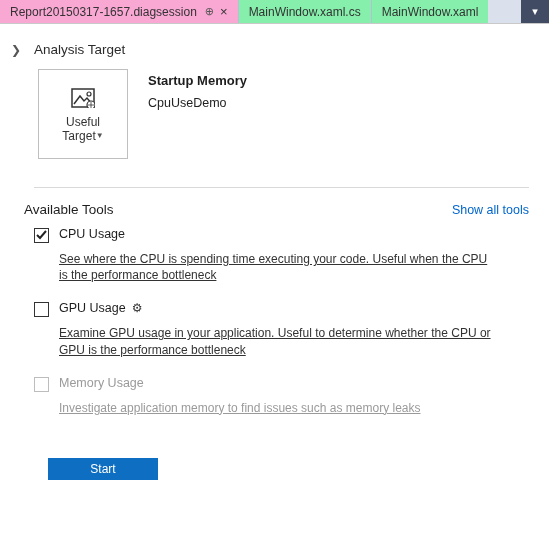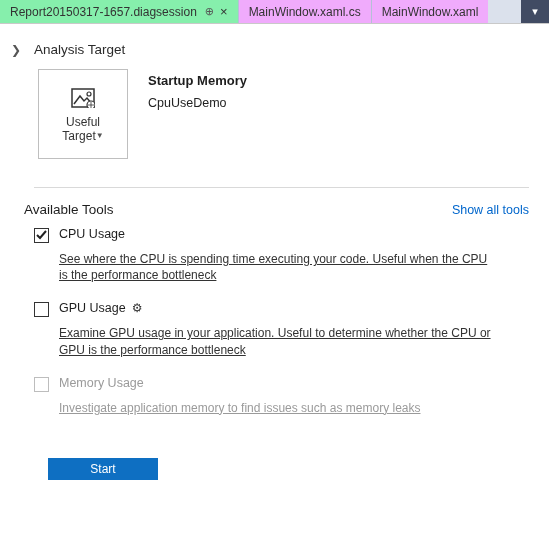--- a/index.html
+++ b/index.html
@@ -1,22 +1,22 @@
 <!DOCTYPE html>
 <html><head>
 <meta charset="utf-8">
 <style>
   * { box-sizing: border-box; margin: 0; padding: 0; }
   body { font-family: "Segoe UI", Tahoma, sans-serif; font-size: 12px; color: #1e1e1e; background: #fff; width: 549px; }
   .tabstrip { display: flex; align-items: stretch; background: #dbe1ec; height: 24px; border-bottom: 1px solid #c9c9c9; }
   .tab { display: flex; align-items: center; padding: 0 10px; font-size: 12px; color: #333; cursor: pointer; }
-  .tab.active { background: #86efac; }
+  .tab.active { background: #f9a8d4; }
   .tab .pin { margin-left: 8px; font-size: 11px; color: #555; }
   .tab .close { margin-left: 6px; font-size: 13px; color: #333; }
-  .tab.inactive { background: #f0abfc; color: #333; border-left:1px solid #b5c0d6; }
+  .tab.inactive { background: #86efac; color: #333; border-left:1px solid #b5c0d6; }
   .tabstrip .spacer { flex: 1; }
   .tabstrip .overflow { width: 28px; background: #414b63; color:#fff; display:flex; align-items:center; justify-content:center; font-size:11px; }
 
   .content { padding: 10px 20px 16px 8px; }
   .section-head { display:flex; align-items:center; margin: 8px 0 12px 0; }
   .expander { width: 16px; text-align:center; color:#555; font-size:12px; cursor:pointer; margin-right: 10px; }
   .section-title { font-size: 13.5px; color:#2b2b2b; }
 
   .target-row { display:flex; align-items:flex-start; margin-left: 30px; margin-bottom: 28px; }
   .target-tile { border:1px solid #bfbfbf; width:90px; height:90px; display:flex; flex-direction:column; align-items:center; justify-content:center; padding:6px 4px 4px 4px; cursor:pointer; }

